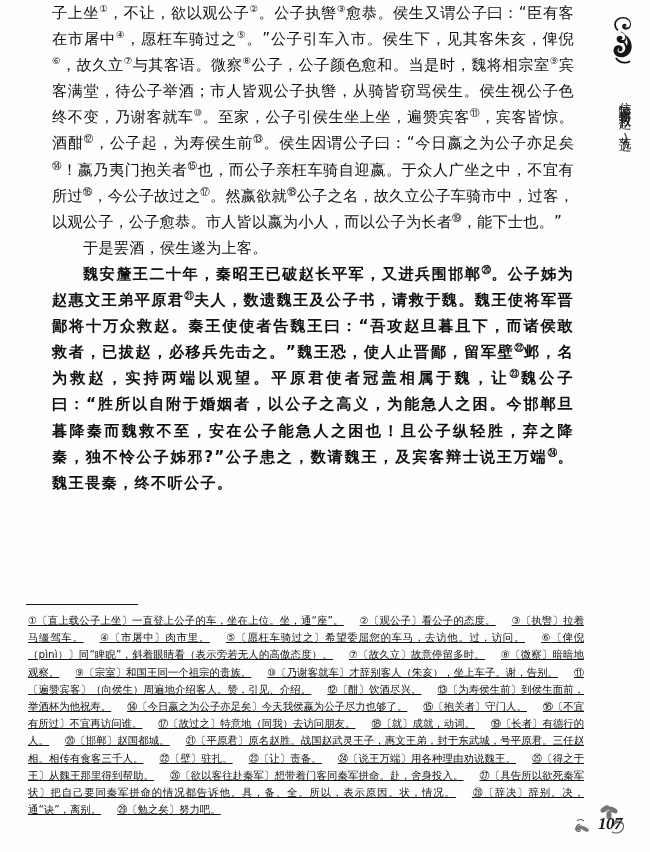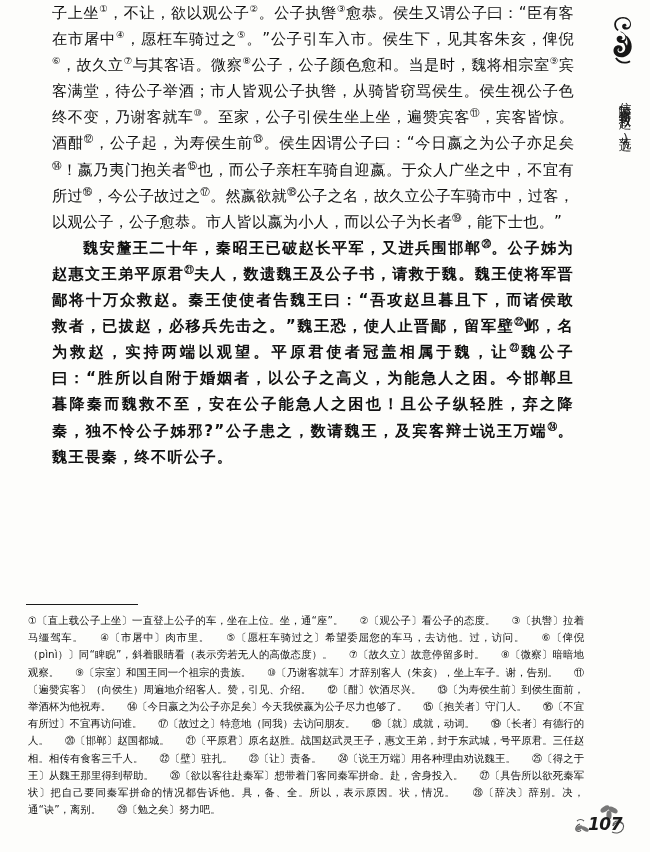--- a/index.html
+++ b/index.html
@@ -62,20 +62,21 @@
   .footnotes {
     position: absolute;
     left: 28px;
     top: 612px;
     width: 556px;
     font-size: 10.4px;
     line-height: 16.2px;
     text-align: justify;
     text-justify: inter-character;
     color: #111;
+    text-decoration: underline;
   }
   .footnotes .fn {
     display: inline;
     white-space: normal;
   }
   .fn-num {
     font-size: 10px;
     letter-spacing: 0;
   }
   .fn-gap {
@@ -109,20 +110,21 @@
   .page-number {
     position: absolute;
     right: 28px;
     bottom: 18px;
     font-size: 17px;
     font-weight: bold;
     font-style: italic;
     color: #1a1a1a;
     letter-spacing: -0.5px;
     z-index: 3;
+    font-family: Liberation Serif, serif;
   }
   .page-number-orn {
     position: absolute;
     right: 14px;
     bottom: 8px;
     width: 64px;
     height: 46px;
     z-index: 2;
   }
 </style>
@@ -139,20 +141,21 @@
         <path d="M23.5 22.6c2.8 3 4.2 6.3 4.2 9.8 0 6.3-4.5 10.9-10.6 10.9-4.4 0-7.6-2.9-7.6-6.7 0-3.1 2.2-5.3 5.1-5.3 2.3 0 4 1.5 4 3.5 0 1.5-1 2.6-2.4 2.6-1 0-1.8-.6-1.8-1.5 0-.6.4-1.1 1-1.2-.9-.3-1.9.3-1.9 1.5 0 1.6 1.4 2.8 3.3 2.8 2.6 0 4.5-2 4.5-4.9 0-3.6-2.7-6.4-7.3-8l.7-1.6c4.4 1.6 7.2 4 8.3 7.2.3-1 .5-2.1.5-3.2 0-2.7-1-5.2-3-7.4z"></path>
         <path d="M12.7 43.6c1.8 2.6 4.6 4.2 7.9 4.2 1.9 0 3.6-.5 5-1.4l.9 1.5c-1.8 1.1-3.8 1.7-6 1.7-4.1 0-7.5-2.1-9.4-5.4z"></path>
       </g>
     </svg>
   </div>
 
   <div class="margin-head">信陵君窃符救赵(节选)</div>
 
   <div class="body-col" id="bodyCol">
       <p class="para">子上坐<sup class="note">①</sup>，不让，欲以观公子<sup class="note">②</sup>。公子执辔<sup class="note">③</sup>愈恭。侯生又谓公子曰：“臣有客在市屠中<sup class="note">④</sup>，愿枉车骑过之<sup class="note">⑤</sup>。”公子引车入市。侯生下，见其客朱亥，俾倪<sup class="note">⑥</sup>，故久立<sup class="note">⑦</sup>与其客语。微察<sup class="note">⑧</sup>公子，公子颜色愈和。当是时，魏将相宗室<sup class="note">⑨</sup>宾客满堂，待公子举酒；市人皆观公子执辔，从骑皆窃骂侯生。侯生视公子色终不变，乃谢客就车<sup class="note">⑩</sup>。至家，公子引侯生坐上坐，遍赞宾客<sup class="note">⑪</sup>，宾客皆惊。酒酣<sup class="note">⑫</sup>，公子起，为寿侯生前<sup class="note">⑬</sup>。侯生因谓公子曰：“今日嬴之为公子亦足矣<sup class="note">⑭</sup>！嬴乃夷门抱关者<sup class="note">⑮</sup>也，而公子亲枉车骑自迎嬴。于众人广坐之中，不宜有所过<sup class="note">⑯</sup>，今公子故过之<sup class="note">⑰</sup>。然嬴欲就<sup class="note">⑱</sup>公子之名，故久立公子车骑市中，过客，以观公子，公子愈恭。市人皆以嬴为小人，而以公子为长者<sup class="note">⑲</sup>，能下士也。”</p>
+      <p class="para indent">于是罢酒，侯生遂为上客。</p>
       <p class="para indent sparse">魏安釐王二十年，秦昭王已破赵长平军，又进兵围邯郸<sup class="note">⑳</sup>。公子姊为赵惠文王弟平原君<sup class="note">㉑</sup>夫人，数遗魏王及公子书，请救于魏。魏王使将军晋鄙将十万众救赵。秦王使使者告魏王曰：“吾攻赵旦暮且下，而诸侯敢救者，已拔赵，必移兵先击之。”魏王恐，使人止晋鄙，留军壁<sup class="note">㉒</sup>邺，名为救赵，实持两端以观望。平原君使者冠盖相属于魏，让<sup class="note">㉓</sup>魏公子曰：“胜所以自附于婚姻者，以公子之高义，为能急人之困。今邯郸旦暮降秦而魏救不至，安在公子能急人之困也！且公子纵轻胜，弃之降秦，独不怜公子姊邪?”公子患之，数请魏王，及宾客辩士说王万端<sup class="note">㉔</sup>。魏王畏秦，终不听公子。</p>
     </div>
 
   <div class="fn-rule"></div>
 
   <div class="footnotes" id="fnList"><span class="fn"><span class="fn-num">①</span><span>〔直上载公子上坐〕一直登上公子的车，坐在上位。坐，通“座”。</span></span><span class="fn-gap"></span><span class="fn"><span class="fn-num">②</span><span>〔观公子〕看公子的态度。</span></span><span class="fn-gap"></span><span class="fn"><span class="fn-num">③</span><span>〔执辔〕拉着马缰驾车。</span></span><span class="fn-gap"></span><span class="fn"><span class="fn-num">④</span><span>〔市屠中〕肉市里。</span></span><span class="fn-gap"></span><span class="fn"><span class="fn-num">⑤</span><span>〔愿枉车骑过之〕希望委屈您的车马，去访他。过，访问。</span></span><span class="fn-gap"></span><span class="fn"><span class="fn-num">⑥</span><span>〔俾倪（pìnì）〕同“睥睨”，斜着眼睛看（表示旁若无人的高傲态度）。</span></span><span class="fn-gap"></span><span class="fn"><span class="fn-num">⑦</span><span>〔故久立〕故意停留多时。</span></span><span class="fn-gap"></span><span class="fn"><span class="fn-num">⑧</span><span>〔微察〕暗暗地观察。</span></span><span class="fn-gap"></span><span class="fn"><span class="fn-num">⑨</span><span>〔宗室〕和国王同一个祖宗的贵族。</span></span><span class="fn-gap"></span><span class="fn"><span class="fn-num">⑩</span><span>〔乃谢客就车〕才辞别客人（朱亥），坐上车子。谢，告别。</span></span><span class="fn-gap"></span><span class="fn"><span class="fn-num">⑪</span><span>〔遍赞宾客〕（向侯生）周遍地介绍客人。赞，引见、介绍。</span></span><span class="fn-gap"></span><span class="fn"><span class="fn-num">⑫</span><span>〔酣〕饮酒尽兴。</span></span><span class="fn-gap"></span><span class="fn"><span class="fn-num">⑬</span><span>〔为寿侯生前〕到侯生面前，举酒杯为他祝寿。</span></span><span class="fn-gap"></span><span class="fn"><span class="fn-num">⑭</span><span>〔今日嬴之为公子亦足矣〕今天我侯嬴为公子尽力也够了。</span></span><span class="fn-gap"></span><span class="fn"><span class="fn-num">⑮</span><span>〔抱关者〕守门人。</span></span><span class="fn-gap"></span><span class="fn"><span class="fn-num">⑯</span><span>〔不宜有所过〕不宜再访问谁。</span></span><span class="fn-gap"></span><span class="fn"><span class="fn-num">⑰</span><span>〔故过之〕特意地（同我）去访问朋友。</span></span><span class="fn-gap"></span><span class="fn"><span class="fn-num">⑱</span><span>〔就〕成就，动词。</span></span><span class="fn-gap"></span><span class="fn"><span class="fn-num">⑲</span><span>〔长者〕有德行的人。</span></span><span class="fn-gap"></span><span class="fn"><span class="fn-num">⑳</span><span>〔邯郸〕赵国都城。</span></span><span class="fn-gap"></span><span class="fn"><span class="fn-num">㉑</span><span>〔平原君〕原名赵胜。战国赵武灵王子，惠文王弟，封于东武城，号平原君。三任赵相。相传有食客三千人。</span></span><span class="fn-gap"></span><span class="fn"><span class="fn-num">㉒</span><span>〔壁〕驻扎。</span></span><span class="fn-gap"></span><span class="fn"><span class="fn-num">㉓</span><span>〔让〕责备。</span></span><span class="fn-gap"></span><span class="fn"><span class="fn-num">㉔</span><span>〔说王万端〕用各种理由劝说魏王。</span></span><span class="fn-gap"></span><span class="fn"><span class="fn-num">㉕</span><span>〔得之于王〕从魏王那里得到帮助。</span></span><span class="fn-gap"></span><span class="fn"><span class="fn-num">㉖</span><span>〔欲以客往赴秦军〕想带着门客同秦军拼命。赴，舍身投入。</span></span><span class="fn-gap"></span><span class="fn"><span class="fn-num">㉗</span><span>〔具告所以欲死秦军状〕把自己要同秦军拼命的情况都告诉他。具，备、全。所以，表示原因。状，情况。</span></span><span class="fn-gap"></span><span class="fn"><span class="fn-num">㉘</span><span>〔辞决〕辞别。决，通“诀”，离别。</span></span><span class="fn-gap"></span><span class="fn"><span class="fn-num">㉙</span><span>〔勉之矣〕努力吧。</span></span></div>
 
   <div class="page-number-orn">
     <svg viewBox="0 0 64 46" width="64" height="46" aria-hidden="true">
       <g fill="none" stroke="#555" stroke-width="1.1">

